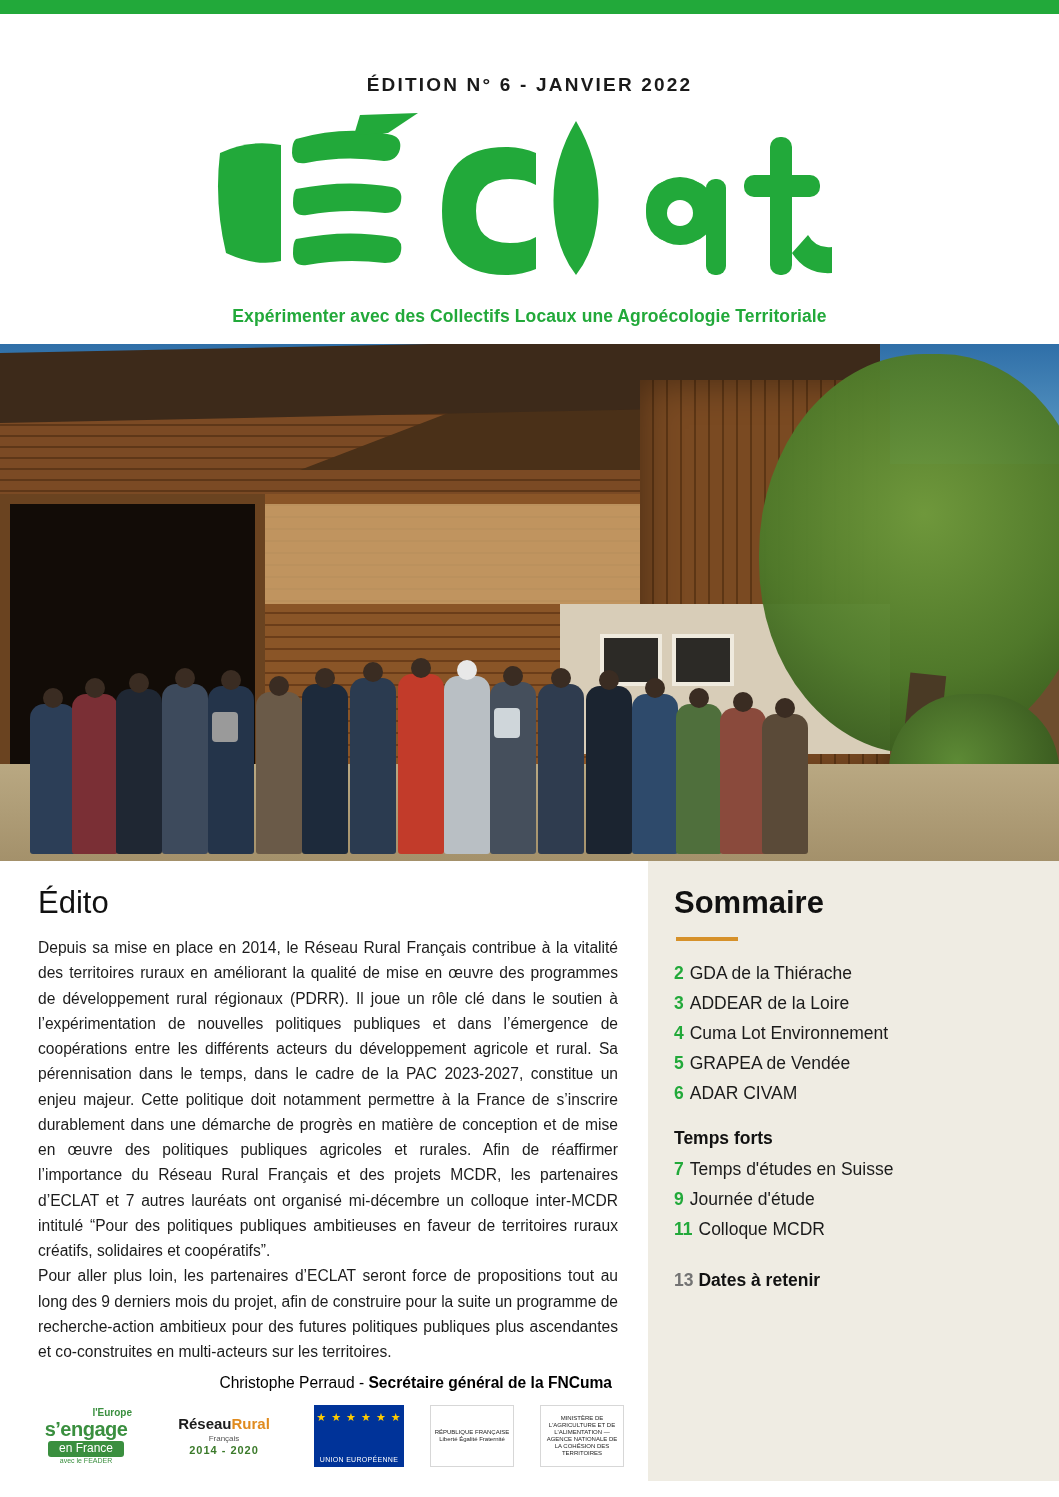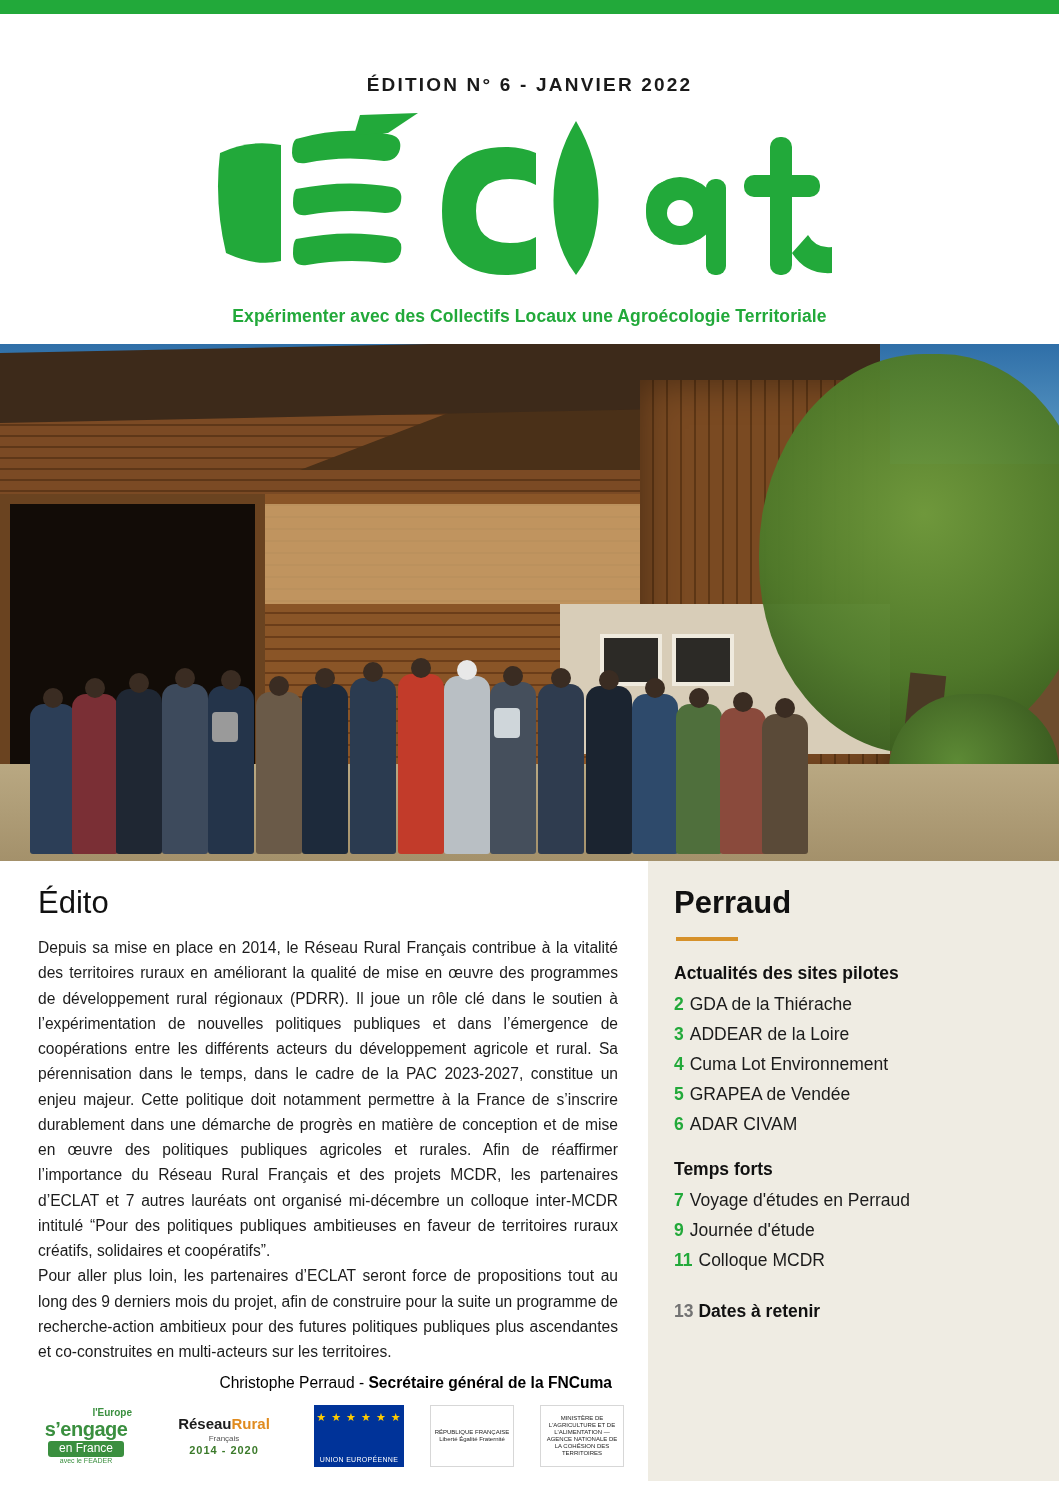--- a/index.html
+++ b/index.html
@@ -388,38 +388,37 @@
 Fraternité</span>
       </div>
 
       <div class="logo-box lg-min">
         <span>MINISTÈRE DE L'AGRICULTURE ET DE L'ALIMENTATION — AGENCE NATIONALE DE LA COHÉSION DES TERRITOIRES</span>
       </div>
     </div>
   </div>
 
   <div class="sommaire">
-    <h2>Perraud</h2>
+    <h2>Sommaire</h2>
     <div class="rule"></div>
 
     <div>
-      <div class="sec-title">Actualités des sites pilotes</div>
       <ul class="sum-list">
         <li><span class="num">2</span><span>GDA de la Thiérache</span></li>
         <li><span class="num">3</span><span>ADDEAR de la Loire</span></li>
         <li><span class="num">4</span><span>Cuma Lot Environnement</span></li>
         <li><span class="num">5</span><span>GRAPEA de Vendée</span></li>
         <li><span class="num">6</span><span>ADAR CIVAM</span></li>
       </ul>
     </div>
 
     <div>
       <div class="sec-title">Temps forts</div>
       <ul class="sum-list">
-        <li><span class="num">7</span><span>Voyage d'études en Perraud</span></li>
+        <li><span class="num">7</span><span>Temps d'études en Suisse</span></li>
         <li><span class="num">9</span><span>Journée d'étude</span></li>
         <li><span class="num">11</span><span>Colloque MCDR</span></li>
       </ul>
     </div>
 
     <div class="final">
       <span class="num">13</span><span>Dates à retenir</span>
     </div>
   </div>
 </div>

